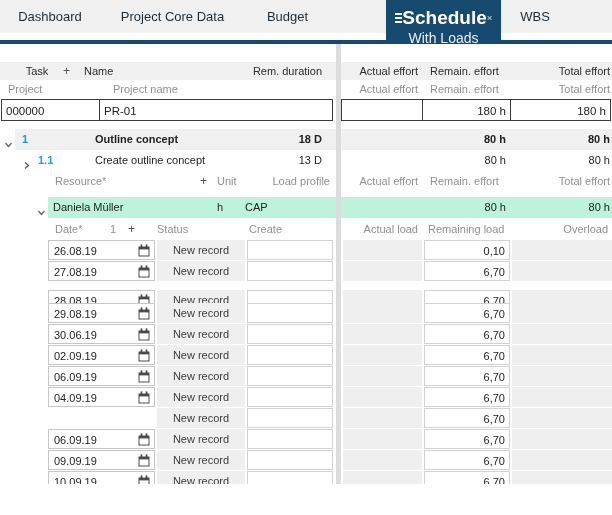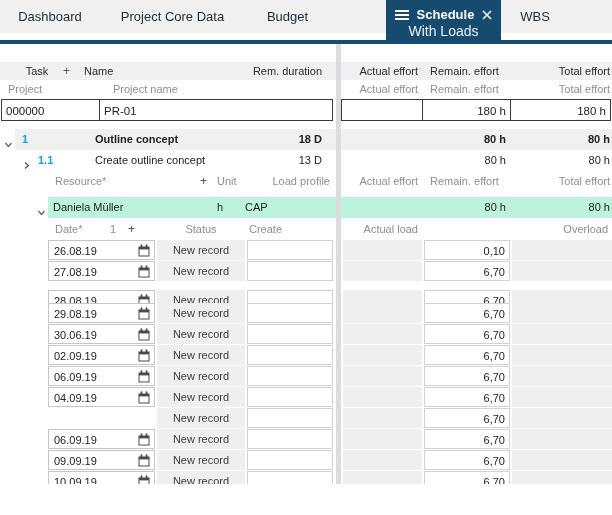--- a/index.html
+++ b/index.html
@@ -12,21 +12,21 @@
   .tab{position:absolute;top:0;height:33px;line-height:33px;text-align:center;
        font-size:13px;color:#1c2b36;cursor:default;}
   .tab-dashboard{left:0;width:100px;}
   .tab-pcd{left:100px;width:145px;}
   .tab-budget{left:245px;width:85px;}
   .tab-wbs{left:501px;width:68px;}
   .tab-active{position:absolute;left:386px;top:0;width:115px;height:44px;background:#164a6e;
               color:#fff;z-index:3;}
   .tab-active-row{display:flex;align-items:center;justify-content:space-between;
                   padding:7px 9px 0 9px;}
-  .tab-active-label{font-size:13px;font-weight:600;}
+  .tab-active-label{font-size:19px;font-weight:600;}
   .tab-active-sub{text-align:center;font-size:14px;margin-top:1px;color:#e8eef3;}
   .burger{display:inline-block;width:14px;}
   .burger div{height:2px;background:#fff;margin:2px 0;}
   .closex{width:10px;height:10px;}
 
   
   .row{position:absolute;left:0;width:612px;}
   .row span{position:absolute;top:0;height:100%;white-space:nowrap;}
   .gray-text{color:#8f8f8f;}
   .hdr-bg{background:#f0f0f1;}
@@ -56,21 +56,21 @@
   .p-plus2{left:200px;}
   .p-unit{left:217px;}
   .p-loadprof{right:282px;}
   .p-chev2{left:37px;top:6px !important;height:9px !important;}
   .p-rname{left:53px;}
   .p-runit{left:217px;}
   .p-rcap{left:245px;}
   .p-date{left:55px;}
   .p-sort{left:110px;}
   .p-plus3{left:128px;}
-  .p-statush{left:157px;width:88px;text-align:center;}
+  .p-statush{left:157px;width:88px;text-align:left;}
   .p-commenth{left:249px;}
   .p-aload{right:194px;}
   .p-rload{left:428px;}
   .p-oload{right:4px;}
 
   
   .r-head1{top:62px;height:18px;line-height:18px;color:#2b2b2b;}
   .r-head2{top:80px;height:19px;line-height:19px;}
   .r-input{top:99px;height:24px;}
   .ibox{position:absolute;top:0;height:22px;line-height:22px;background:#fff;
@@ -217,20 +217,21 @@
   <div class="row r-loadhead gray-text">
     <span class="p-date">Date*</span>
     <span class="p-sort">
         <span>1</span>
         <span class="tri-up"></span>
       </span>
     <span class="p-plus3 plus">+</span>
     <span class="p-statush">Status</span>
     <span class="p-commenth">Create</span>
     <span class="p-aload">Actual load</span>
+    <span class="p-rload">Remaining load</span>
     <span class="p-oload">Overload</span>
   </div>
 
   <div id="load-rows">
       <div class="load-row" style="top: 240px;">
     <div class="lcell c-date">
       <span style="position:static;">26.08.19</span>
       <svg class="cal-icon" width="12" height="13" viewBox="0 0 12 13">
         <rect x="1" y="3" width="10" height="9" fill="none" stroke="#4a4a4a" stroke-width="1"></rect>
         <rect x="1" y="3" width="10" height="2.4" fill="#4a4a4a"></rect>

